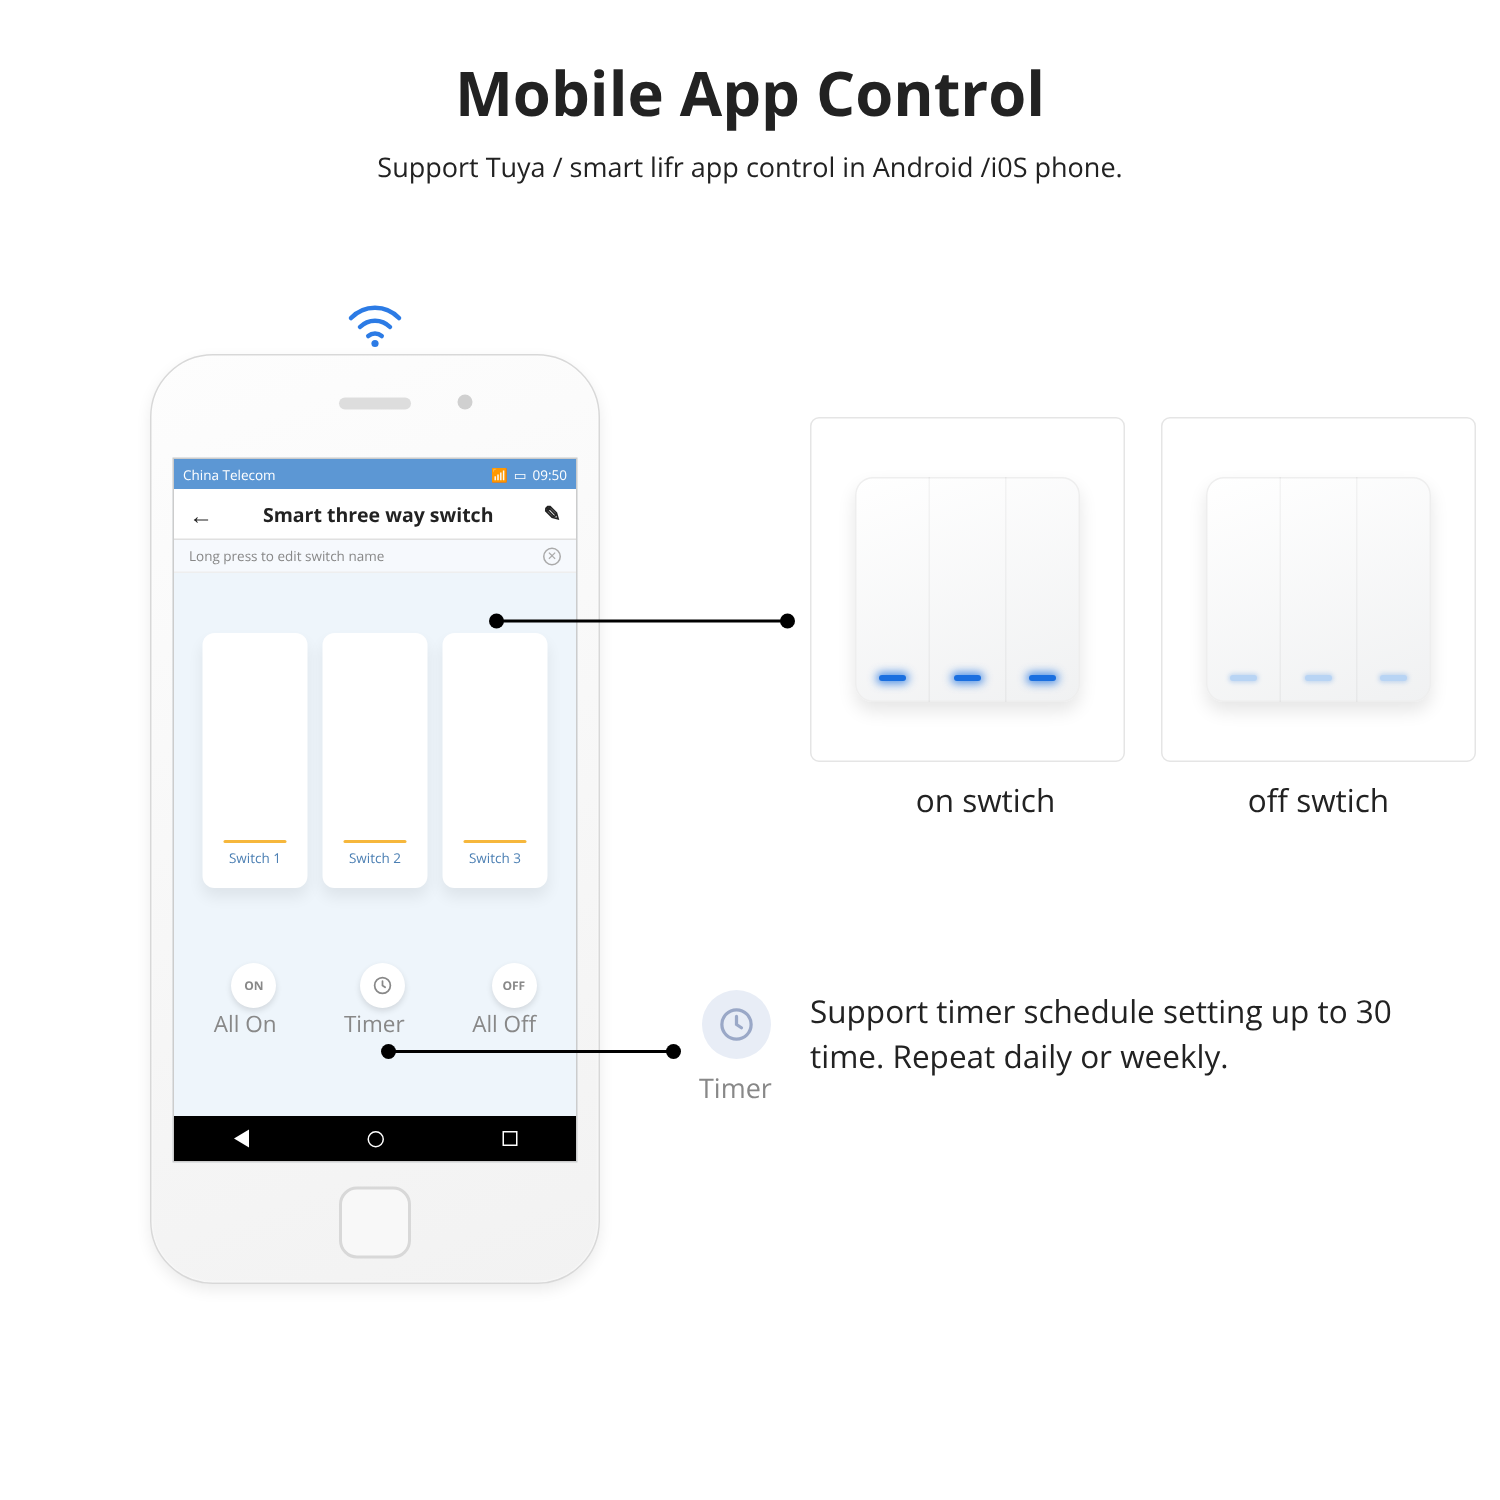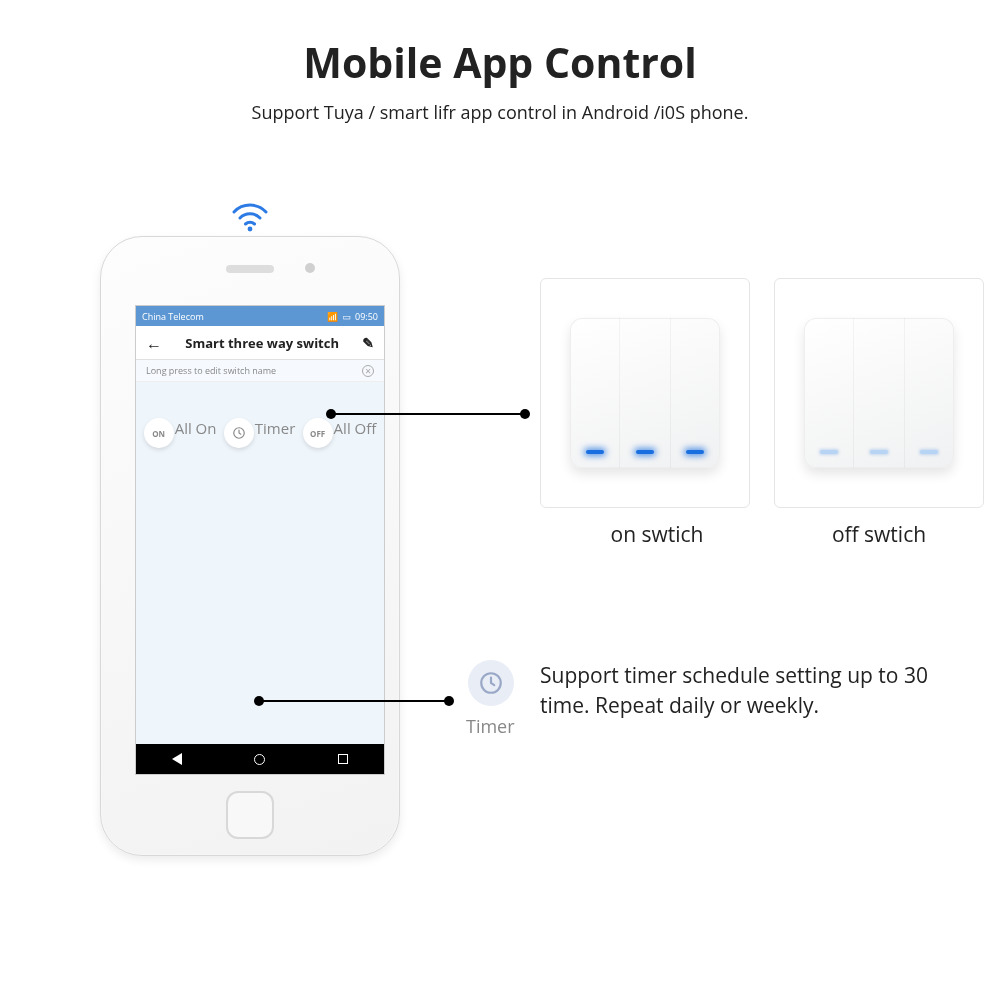--- a/index.html
+++ b/index.html
@@ -78,21 +78,20 @@
 
   .screen {
     position: absolute;
     left: 14px;
     right: 14px;
     top: 68px;
     bottom: 80px;
     background: #eef5fb;
     border: 1px solid #ccc;
     overflow: hidden;
-    margin-left: 20px;
   }
   .android-status {
     height: 20px;
     background: #5c97d4;
     color: #fff;
     font-size: 9px;
     display: flex;
     align-items: center;
     padding: 0 6px;
     justify-content: space-between;
@@ -151,21 +150,21 @@
     position:absolute; left:14px; right:14px; bottom:30px;
     height:2px; background:#f6b73c; border-radius:2px;
   }
   .switch-label { font-size: 9px; color: #4b7fb3; }
 
   .bottom-row {
     display: flex;
     justify-content: space-around;
     padding: 36px 4px 10px 4px;
   }
-  .b-item { display:flex; flex-direction:row; align-items:flex-start; gap:1px; }
+  .b-item { display:flex; flex-direction:column; align-items:flex-end; gap:1px; }
   .b-circle {
     width: 30px; height: 30px; border-radius: 50%;
     background: #fff; box-shadow: 0 2px 4px rgba(0,0,0,0.12);
     display:flex;align-items:center;justify-content:center;
     font-size: 8px; font-weight:700; color:#888;
   }
   .b-label { font-size: 15px; color:#888; }
 
   .android-nav {
     position: absolute;
@@ -303,20 +302,31 @@
     </div>
     <div class="app-header">
       <span class="arrow">←</span>
       <span>Smart three way switch</span>
       <span class="pen">✎</span>
     </div>
     <div class="hint">
       <span>Long press to edit switch name</span>
       <span class="close">✕</span>
     </div>
+    <div class="switch-area">
+      <div class="switch-card">
+        <span class="switch-label">Switch 1</span>
+      </div>
+      <div class="switch-card">
+        <span class="switch-label">Switch 2</span>
+      </div>
+      <div class="switch-card">
+        <span class="switch-label">Switch 3</span>
+      </div>
+    </div>
     <div class="bottom-row">
       <div class="b-item">
         <div class="b-circle">ON</div>
         <div class="b-label">All On</div>
       </div>
       <div class="b-item">
         <div class="b-circle">
           <svg width="14" height="14" viewBox="0 0 24 24">
               <circle cx="12" cy="12" r="9" stroke="#888" stroke-width="2" fill="none"></circle>
               <path d="M12 7v5l3 2" stroke="#888" stroke-width="2" fill="none" stroke-linecap="round"></path>

